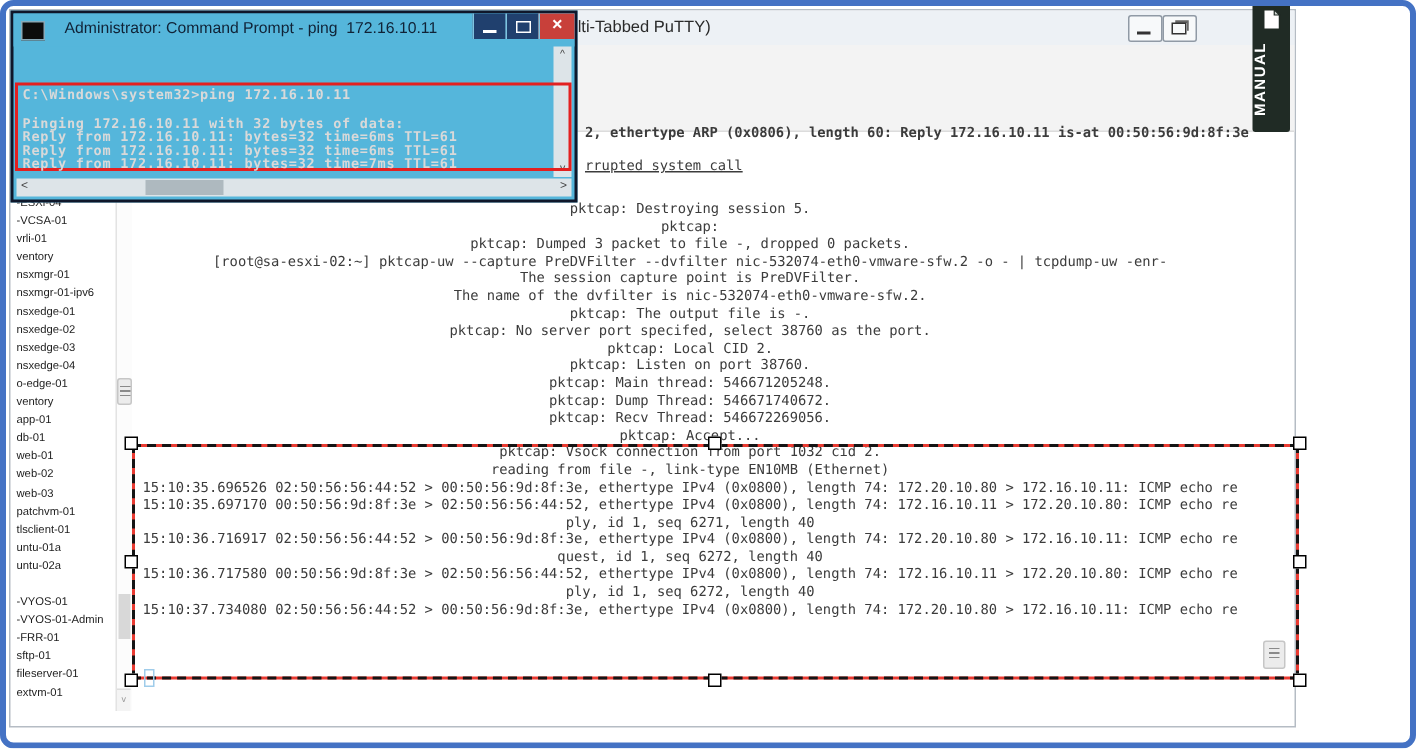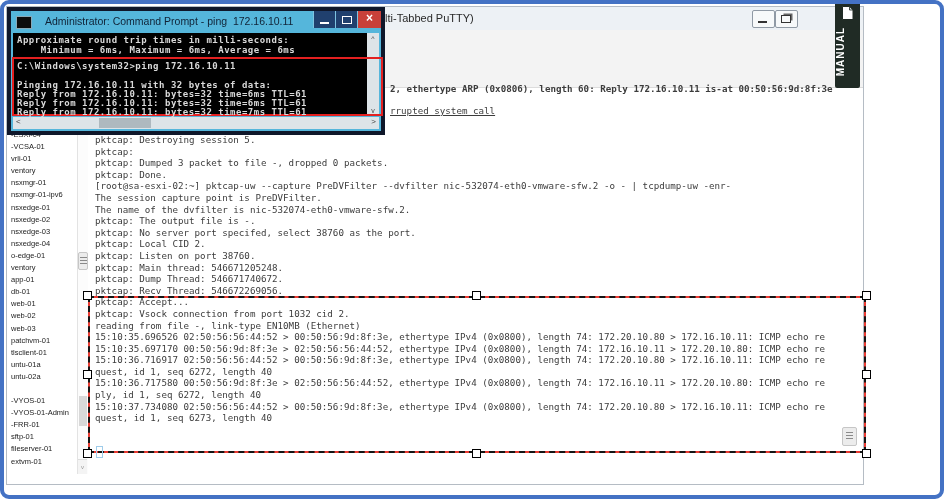--- a/index.html
+++ b/index.html
@@ -36,21 +36,21 @@
   .side-thumb{position:absolute;left:1px;top:314px;width:8px;height:30px;background:#d8d8d8;}
   .side-bottom{position:absolute;left:0;bottom:0;width:9px;height:14px;background:#f4f4f4;
                border-top:1px solid #ddd;color:#999;font-size:6px;text-align:center;line-height:14px;}
 
   
   .mono{font-family:"DejaVu Sans Mono",monospace;}
   .tpartial{position:absolute;font-size:9.2px;color:#3c3c3c;white-space:pre;z-index:2;}
   .tpartial-1{left:390px;top:83px;font-weight:bold;}
   .tpartial-2{left:390px;top:105px;text-decoration:underline;}
   .term-lines{position:absolute;left:95px;top:134px;z-index:2;}
-  .tline{height:11.6px;line-height:11.6px;font-size:9.2px;color:#3c3c3c;white-space:pre;}
+  .tline{height:11.6px;line-height:11.6px;font-size:9.2px;color:#3c3c3c;white-space:pre;text-align:center;}
   .term-cursor{position:absolute;left:96px;top:446px;width:5px;height:10px;border:1px solid #9fccea;z-index:11;}
   .term-vscroll{position:absolute;left:845px;top:80px;width:13px;height:396px;background:#fff;
                 border-left:1px solid #ddd;}
   .term-vscroll .up{display:block;text-align:center;font-size:8px;color:#666;line-height:14px;}
   .term-grip{position:absolute;left:842px;top:427px;width:13px;height:17px;z-index:3;}
 
   
   .manual-tab{position:absolute;left:835px;top:2px;width:25px;height:86px;background:#202b25;
               border-radius:2px;z-index:6;text-align:center;}
   .manual-icon{margin-top:3px;}
@@ -61,21 +61,21 @@
   .selbox{position:absolute;left:88px;top:296px;width:778px;height:157px;z-index:10;}
   .sel-red{position:absolute;inset:0;border:2px solid #ea3b32;}
   .sel-dash{position:absolute;inset:0;border:2px dashed #141414;}
   .handle{position:absolute;width:7px;height:7px;background:#fff;border:1.5px solid #000;}
   .h-tl{left:-5px;top:-5px;} .h-tm{left:calc(50% - 5px);top:-5px;} .h-tr{right:-5px;top:-5px;}
   .h-ml{left:-5px;top:calc(50% - 5px);} .h-mr{right:-5px;top:calc(50% - 5px);}
   .h-bl{left:-5px;bottom:-5px;} .h-bm{left:calc(50% - 5px);bottom:-5px;} .h-br{right:-5px;bottom:-5px;}
 
   
   .cmd{position:absolute;left:7px;top:7px;width:378px;height:128px;background:#55b6db;
-       border:4px solid #0f172a;box-sizing:border-box;z-index:20;}
+       border:2px solid #0f172a;box-sizing:border-box;z-index:20;}
   .cmd-titlebar{position:relative;height:22px;background:#55b6db;}
   .cmd-icon{position:absolute;left:5px;top:5px;width:14px;height:11px;background:#0c0c0c;
             border:1px solid #88a9b8;}
   .cmd-title{position:absolute;left:34px;top:4px;font-size:10.5px;color:#102236;white-space:pre;}
   .cmd-btns{position:absolute;right:0px;top:0px;height:17px;display:flex;}
   .cbtn{width:21px;height:17px;background:#20406e;position:relative;border-left:1px solid #7fc4e0;}
   .cbtn-close{width:23px;background:#c8403a;color:#fff;font-size:12px;font-weight:bold;
               text-align:center;line-height:15px;}
   .cbtn-min .bar{position:absolute;left:6px;bottom:4px;width:9px;height:2px;background:#fff;}
   .cbtn-max .box{position:absolute;left:6px;top:5px;width:8px;height:6px;border:1px solid #fff;}
@@ -153,42 +153,41 @@
     </div>
   </div>
 
   <div class="tpartial tpartial-1 mono">2, ethertype ARP (0x0806), length 60: Reply 172.16.10.11 is-at 00:50:56:9d:8f:3e</div>
   <div class="tpartial tpartial-2 mono">rrupted system call</div>
 
   <div class="term-lines mono">
       <div class="tline">pktcap: Destroying session 5.</div>
       <div class="tline">pktcap:</div>
       <div class="tline">pktcap: Dumped 3 packet to file -, dropped 0 packets.</div>
-      <div class="tline">pktcap: Done.</div>
       <div class="tline">[root@sa-esxi-02:~] pktcap-uw --capture PreDVFilter --dvfilter nic-532074-eth0-vmware-sfw.2 -o - | tcpdump-uw -enr-</div>
       <div class="tline">The session capture point is PreDVFilter.</div>
       <div class="tline">The name of the dvfilter is nic-532074-eth0-vmware-sfw.2.</div>
       <div class="tline">pktcap: The output file is -.</div>
       <div class="tline">pktcap: No server port specifed, select 38760 as the port.</div>
       <div class="tline">pktcap: Local CID 2.</div>
       <div class="tline">pktcap: Listen on port 38760.</div>
       <div class="tline">pktcap: Main thread: 546671205248.</div>
       <div class="tline">pktcap: Dump Thread: 546671740672.</div>
       <div class="tline">pktcap: Recv Thread: 546672269056.</div>
       <div class="tline">pktcap: Accept...</div>
       <div class="tline">pktcap: Vsock connection from port 1032 cid 2.</div>
       <div class="tline">reading from file -, link-type EN10MB (Ethernet)</div>
       <div class="tline">15:10:35.696526 02:50:56:56:44:52 &gt; 00:50:56:9d:8f:3e, ethertype IPv4 (0x0800), length 74: 172.20.10.80 &gt; 172.16.10.11: ICMP echo re</div>
       <div class="tline">15:10:35.697170 00:50:56:9d:8f:3e &gt; 02:50:56:56:44:52, ethertype IPv4 (0x0800), length 74: 172.16.10.11 &gt; 172.20.10.80: ICMP echo re</div>
+      <div class="tline">ply, id 1, seq 6271, length 40</div>
       <div class="tline">15:10:36.716917 02:50:56:56:44:52 &gt; 00:50:56:9d:8f:3e, ethertype IPv4 (0x0800), length 74: 172.20.10.80 &gt; 172.16.10.11: ICMP echo re</div>
       <div class="tline">quest, id 1, seq 6272, length 40</div>
       <div class="tline">15:10:36.717580 00:50:56:9d:8f:3e &gt; 02:50:56:56:44:52, ethertype IPv4 (0x0800), length 74: 172.16.10.11 &gt; 172.20.10.80: ICMP echo re</div>
       <div class="tline">ply, id 1, seq 6272, length 40</div>
       <div class="tline">15:10:37.734080 02:50:56:56:44:52 &gt; 00:50:56:9d:8f:3e, ethertype IPv4 (0x0800), length 74: 172.20.10.80 &gt; 172.16.10.11: ICMP echo re</div>
-      <div class="tline">quest, id 1, seq 6273, length 40</div>
     </div>
   <div class="term-cursor"></div>
 
   <div class="term-vscroll">
     <span class="up">^</span>
   </div>
   <div class="grip term-grip">
     <div class="bars"></div>
   </div>
 
@@ -220,23 +219,20 @@
       <div class="cmd-btns">
         <div class="cbtn cbtn-min">
           <span class="bar"></span>
         </div>
         <div class="cbtn cbtn-max">
           <span class="box"></span>
         </div>
         <div class="cbtn cbtn-close">×</div>
       </div>
     </div>
-    <div class="cmd-client">
-      <div class="cmd-lines mono"><div class="cline">Approximate round trip times in milli-seconds:</div><div class="cline">    Minimum = 6ms, Maximum = 6ms, Average = 6ms</div></div>
-    </div>
     <div class="cmd-redbox">
       <div class="cmd-box-lines mono"><div class="cline">C:\Windows\system32&gt;ping 172.16.10.11</div><div class="cline"></div><div class="cline">Pinging 172.16.10.11 with 32 bytes of data:</div><div class="cline">Reply from 172.16.10.11: bytes=32 time=6ms TTL=61</div><div class="cline">Reply from 172.16.10.11: bytes=32 time=6ms TTL=61</div><div class="cline">Reply from 172.16.10.11: bytes=32 time=7ms TTL=61</div></div>
     </div>
     <div class="cmd-vscroll">
       <span class="up">^</span>
       <span class="down">v</span>
     </div>
     <div class="cmd-hscroll">
       <span class="left">&lt;</span>
       <div class="cmd-hthumb"></div>

